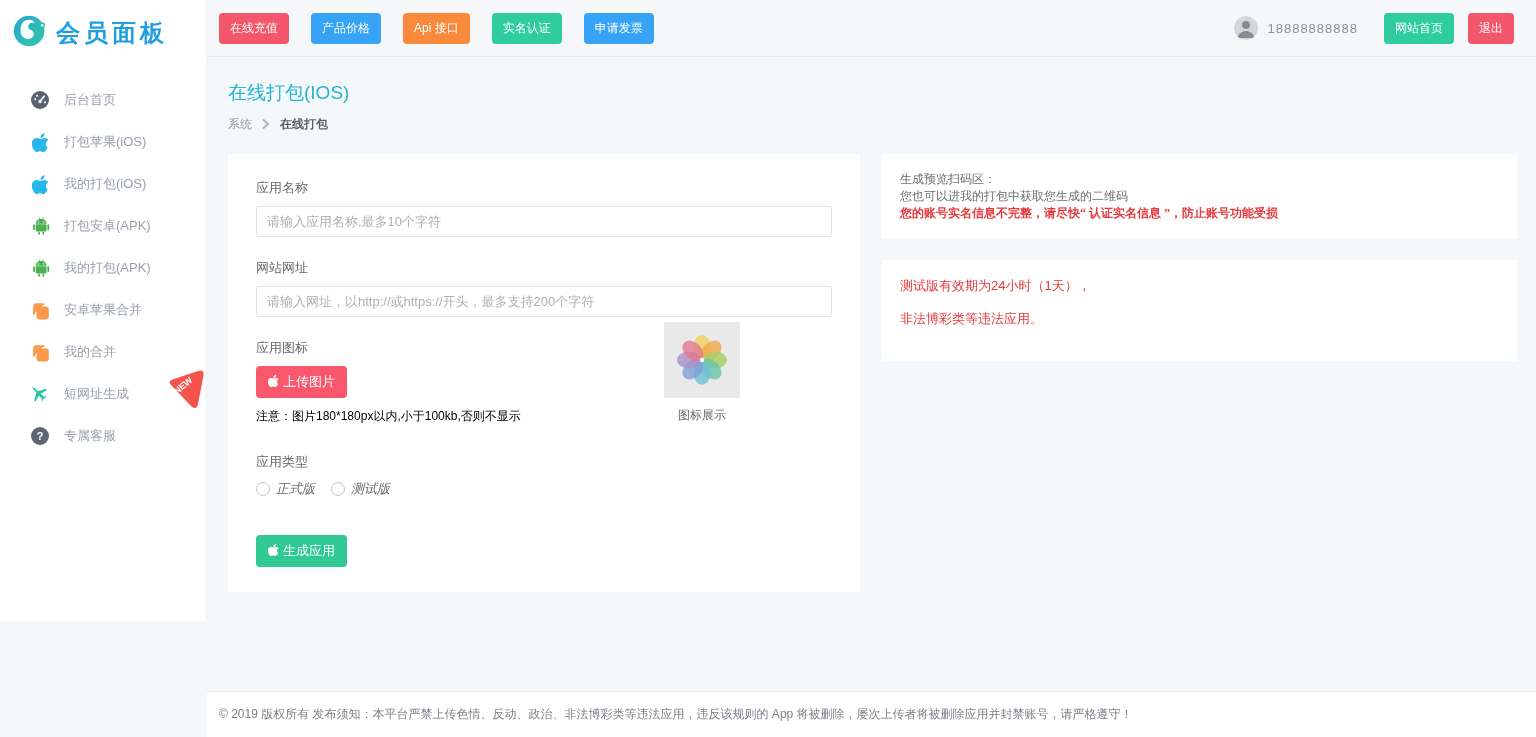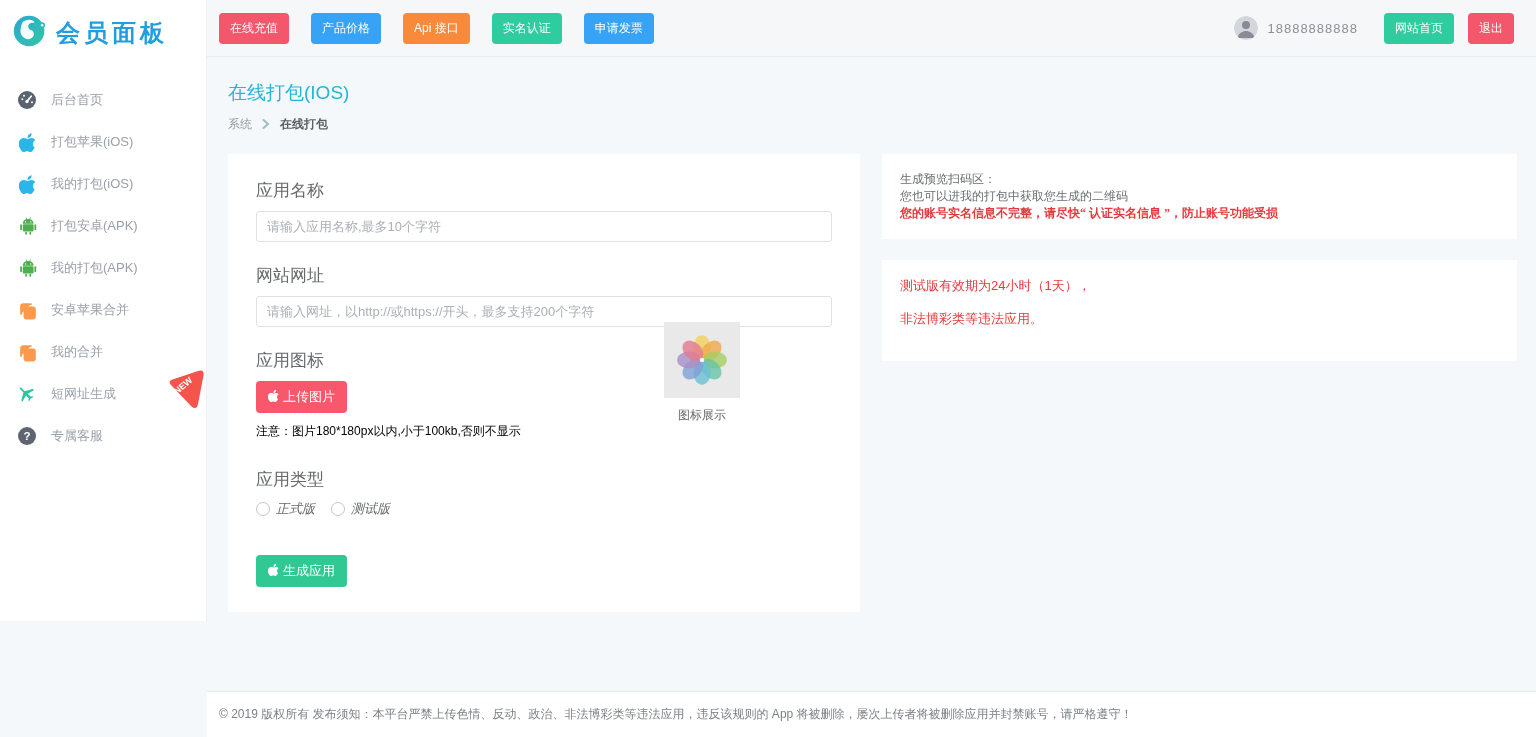--- a/index.html
+++ b/index.html
@@ -7,21 +7,21 @@
   body {
     position:relative; overflow:hidden;
     font-family:"Liberation Sans","DejaVu Sans",sans-serif;
     background:#f5f8fa; color:#333;
   }
   
   .sidebar { position:absolute; left:0; top:0; width:207px; height:621px;
     background:#fff; border-right:1px solid #eef1f3; z-index:3; }
   .logo { display:flex; align-items:center; padding:13px 8px 10px 12px; }
   .logo-text { font-size:24px; font-weight:bold; color:#1f9fdf; margin-left:8px; letter-spacing:4px; white-space:nowrap; }
-  .menu { margin-top:16px; }
+  .menu { margin-top:16px;margin-left:13px; }
   .menu-item { position:relative; display:flex; align-items:center; height:42px; padding-left:15px; cursor:pointer; }
   .menu-icon { width:24px; display:flex; justify-content:center; align-items:center; }
   .menu-icon svg { fill:currentColor; }
   .menu-label { margin-left:12px; font-size:13px; color:#9aa0ab; }
   .new-badge { position:absolute; right:0; top:-4px; width:40px; height:44px; }
   
   .header { position:absolute; left:207px; top:0; right:0; height:57px;
     background:#f6f7f9; border-bottom:1px solid #e8ebee;
     display:flex; align-items:center; padding:0 14px 0 12px; z-index:2; }
   .hbtn { font-size:12px; color:#fff; padding:7px 11px; border:none; border-radius:4px;
@@ -40,21 +40,21 @@
   .form-card { width:632px; min-height:387px; background:#fff; padding:25px 28px; position:relative; }
   .right-col { flex:1; display:flex; flex-direction:column; }
   .info-card { background:#fff; padding:17px 18px; }
   .info-card.scan { min-height:82px; margin-bottom:21px;font-family:Liberation Serif, serif; }
   .info-card.trial { min-height:101px; }
   .info-line { font-size:12px; color:#6a6d70; line-height:17px; }
   .warn-line { font-size:12px; font-weight:bold; line-height:17px; }
   .trial-line { font-size:13px; margin-bottom:15px; }
   
   .f-section { margin-bottom:22px; }
-  .f-label { display:block; font-size:17px; color:#67696c; margin-bottom:9px; }
+  .f-label { display:block; font-size:13px; color:#67696c; margin-bottom:9px; }
   .f-input { width:576px; height:31px; border:1px solid #dfe2e5; border-radius:3px;
     padding:0 10px; font-size:13px; color:#333; font-family:inherit; background:#fff; }
   .f-input::placeholder { color:#abb0b6; }
   .btn { color:#fff; border:none; border-radius:4px; padding:7px 12px; font-size:13px;
     display:inline-flex; align-items:center; gap:4px; cursor:pointer; font-family:inherit; }
   .note { font-size:12px; color:#000000; margin-top:10px; }
   .preview { position:absolute; left:436px; top:168px; width:76px; text-align:center; }
   .preview-img { width:76px; height:76px; background:#e9e9e9; display:flex; align-items:center; justify-content:center; }
   .preview-caption { font-size:12px; color:#67696c; margin-top:9px; white-space:nowrap; }
   .radio-row { display:flex; align-items:center; gap:16px; font-size:13px; color:#67696c; }

